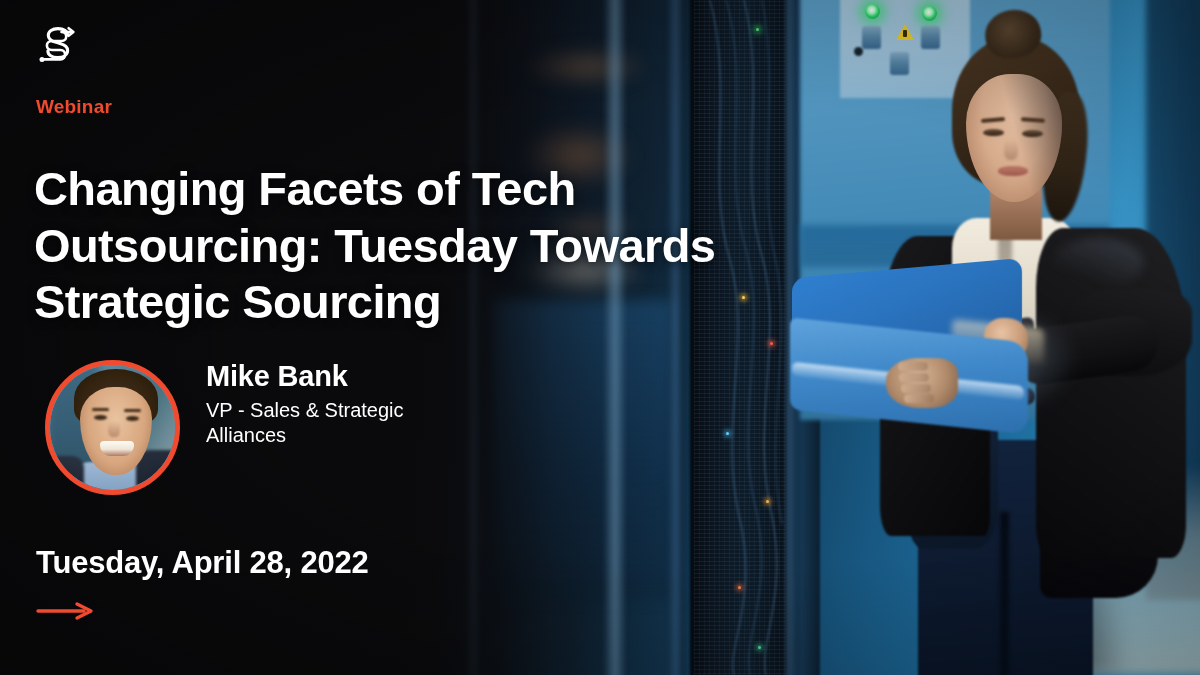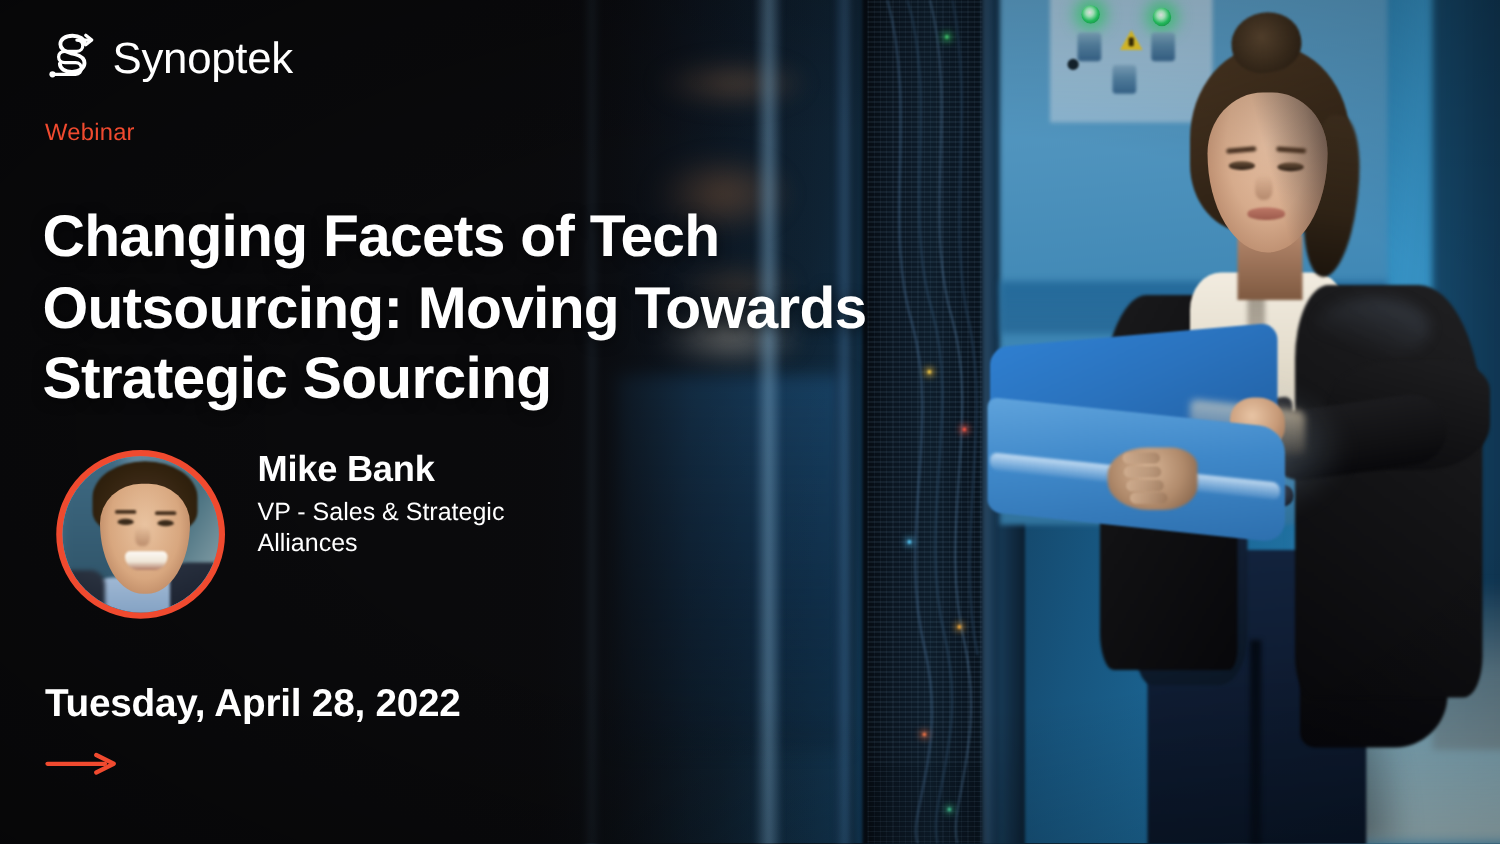--- a/index.html
+++ b/index.html
@@ -538,21 +538,21 @@
     letter-spacing: -0.2px;
     line-height: 1;
   }
 
   
   .eyebrow {
     position: absolute;
     left: 36px; top: 96px;
     color: #f04a2f;
     font-size: 19px;
-    font-weight: 400;
+    font-weight: 700;
     letter-spacing: 0.2px;
   }
 
   
   .title {
     position: absolute;
     left: 34px; top: 130px;
     width: 810px;
     color: #ffffff;
     font-size: 47px;
@@ -804,26 +804,25 @@
         <path d="M6.0 33.4
                  L24.5 33.4
                  C30.6 33.4 30.6 24.0 24.5 24.0
                  L16.0 24.0
                  C9.2 24.0 9.2 15.0 16.0 15.0
                  L25.5 15.0
                  C31.8 15.0 31.8 6.0 25.5 6.0
                  L36.5 6.0" fill="none" stroke="#ffffff" stroke-width="2.6" stroke-linecap="round" stroke-linejoin="round"></path>
         <path d="M32.6 2.2 L37.4 6.0 L32.6 9.8" fill="none" stroke="#ffffff" stroke-width="2.6" stroke-linecap="round" stroke-linejoin="round"></path>
       </svg>
-      <span class="logo-word">Synoptek</span>
     </div>
 
     <div class="eyebrow">Webinar</div>
 
-    <h1 class="title">Changing Facets of Tech Outsourcing: Moving Towards Strategic Sourcing</h1>
+    <h1 class="title">Changing Facets of Tech Outsourcing: Tuesday Towards Strategic Sourcing</h1>
 
     <div class="speaker">
       <div class="avatar">
         <div class="avatar-photo">
           <div class="ap-bg"></div>
           <div class="ap-bg2"></div>
           <div class="ap-shirt"></div>
           <div class="ap-jacket"></div>
           <div class="ap-jacket2"></div>
           <div class="ap-hair"></div>

